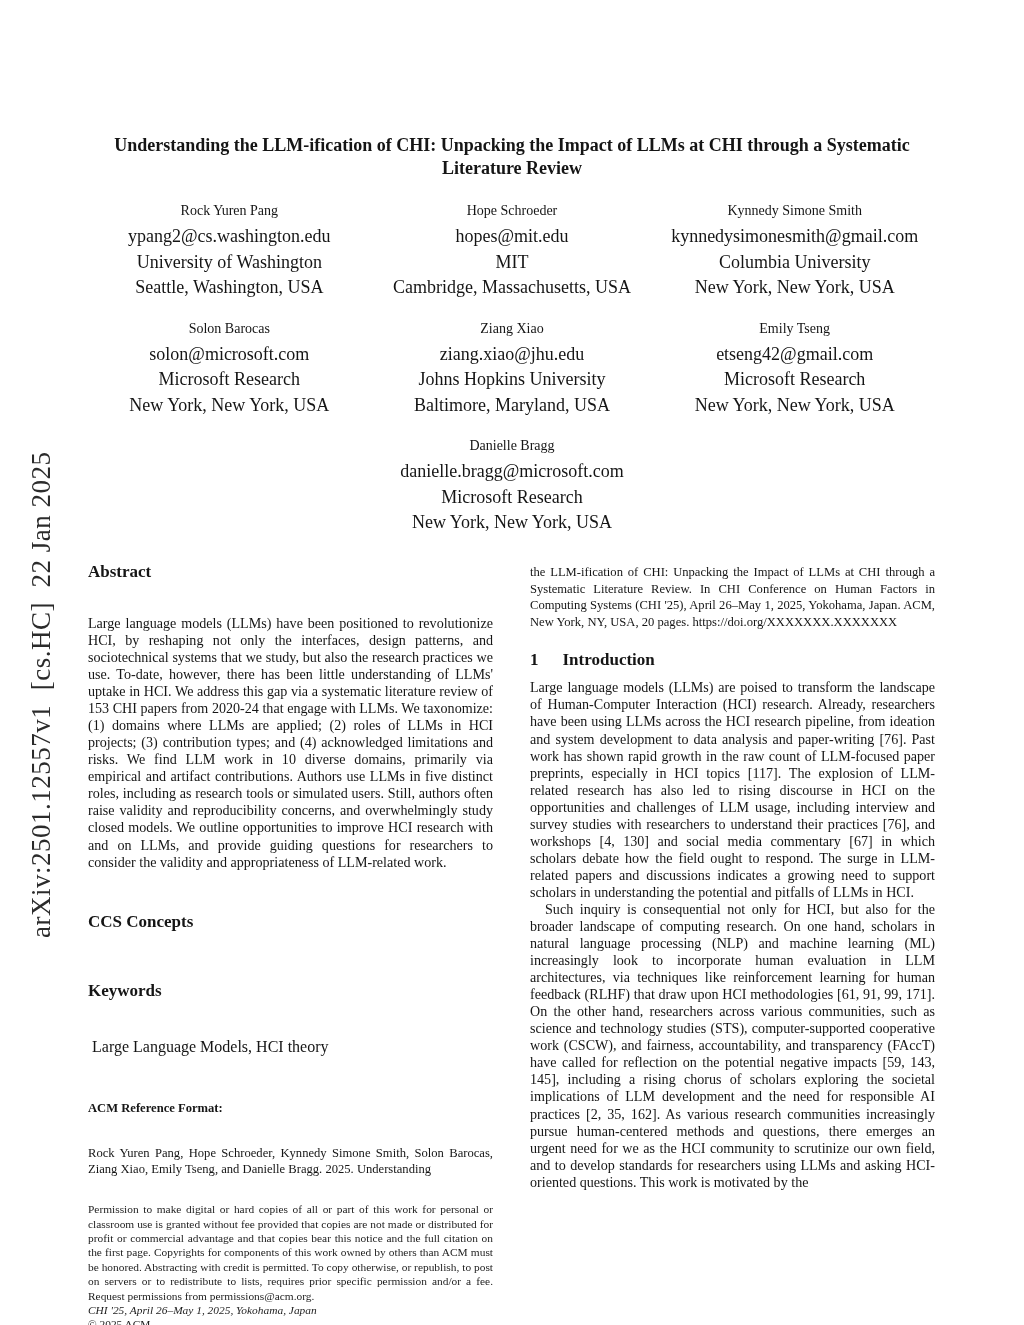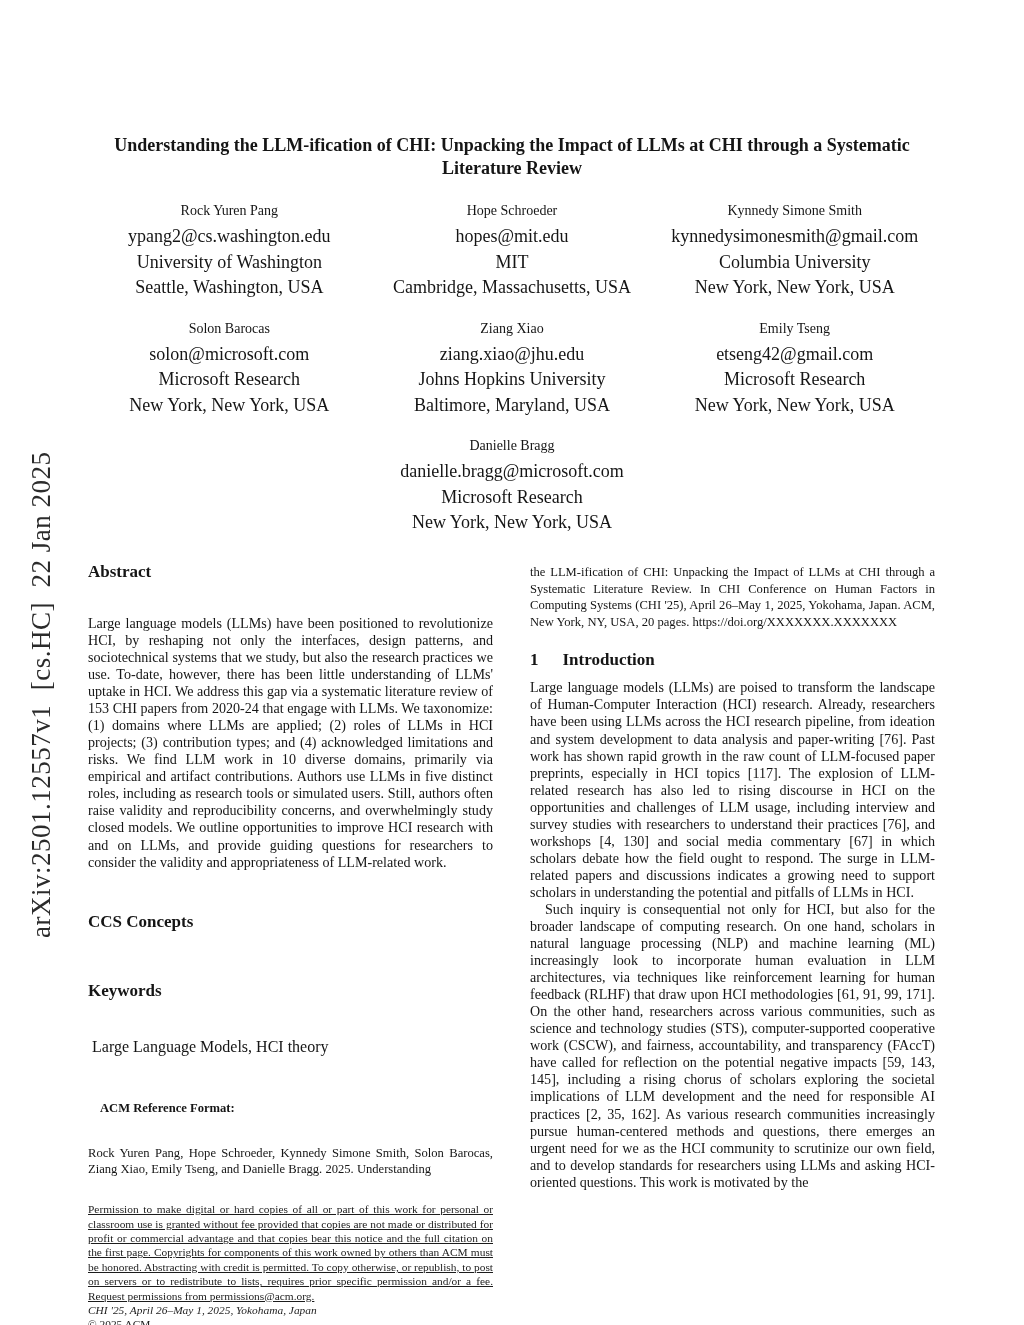--- a/index.html
+++ b/index.html
@@ -68,36 +68,36 @@
     line-height: 1.21;
     text-align: justify;
     margin: 0;
   }
   p.ccs { font-size: 14.1px; line-height: 1.25; margin: 0; }
   p.ccs .ccs-strong { font-weight: bold; }
   .keywords { font-size: 16px; margin: 4px; }
   .acmref-heading {
     font-size: 12.6px;
     font-weight: bold;
-    margin: 16px 0 4px 12px;
+    margin: 16px 0 4px 0;
   }
   .acmref-text {
     font-size: 12.6px;
     line-height: 1.3;
     text-align: justify;
     margin: 0;
   }
   .footnote {
     margin-top: auto;
     font-size: 11.4px;
     line-height: 1.26;
     color: #1c1c1c;
   }
   .footnote p { margin: 0; }
-  .footnote .perm { text-align: justify; margin-bottom: 0; text-decoration: underline; }
+  .footnote .perm { text-align: justify; margin-bottom: 0; }
   .footnote .venue { font-style: italic; }
   .refcont {
     font-size: 12.6px;
     line-height: 1.32;
     text-align: justify;
     margin: 2px 0 0 0;
   }
   .refcont .it { }
   .intro-heading {
     font-size: 17px;

